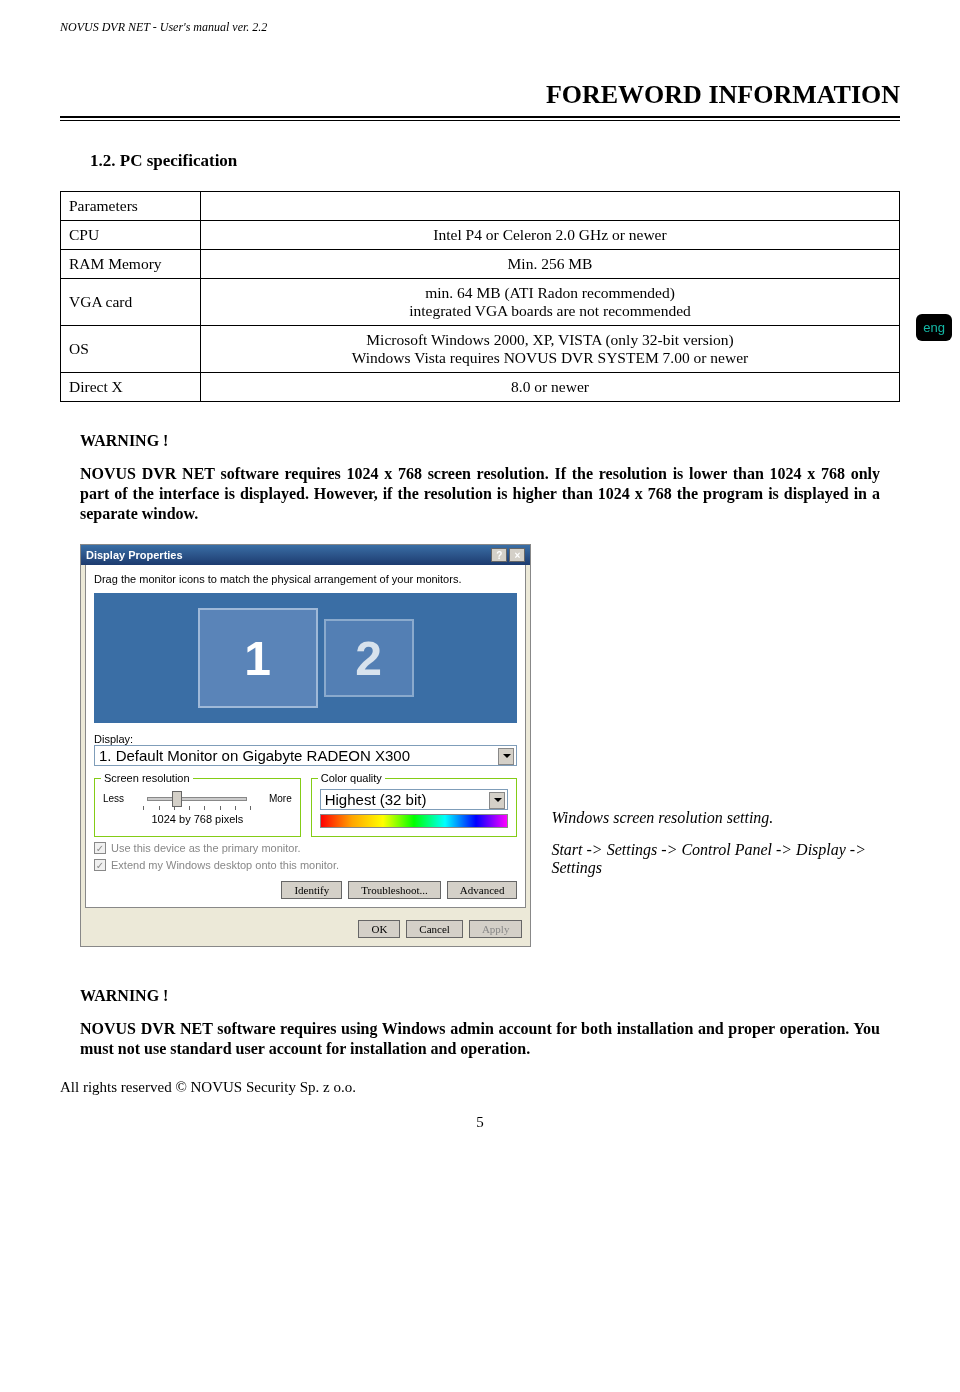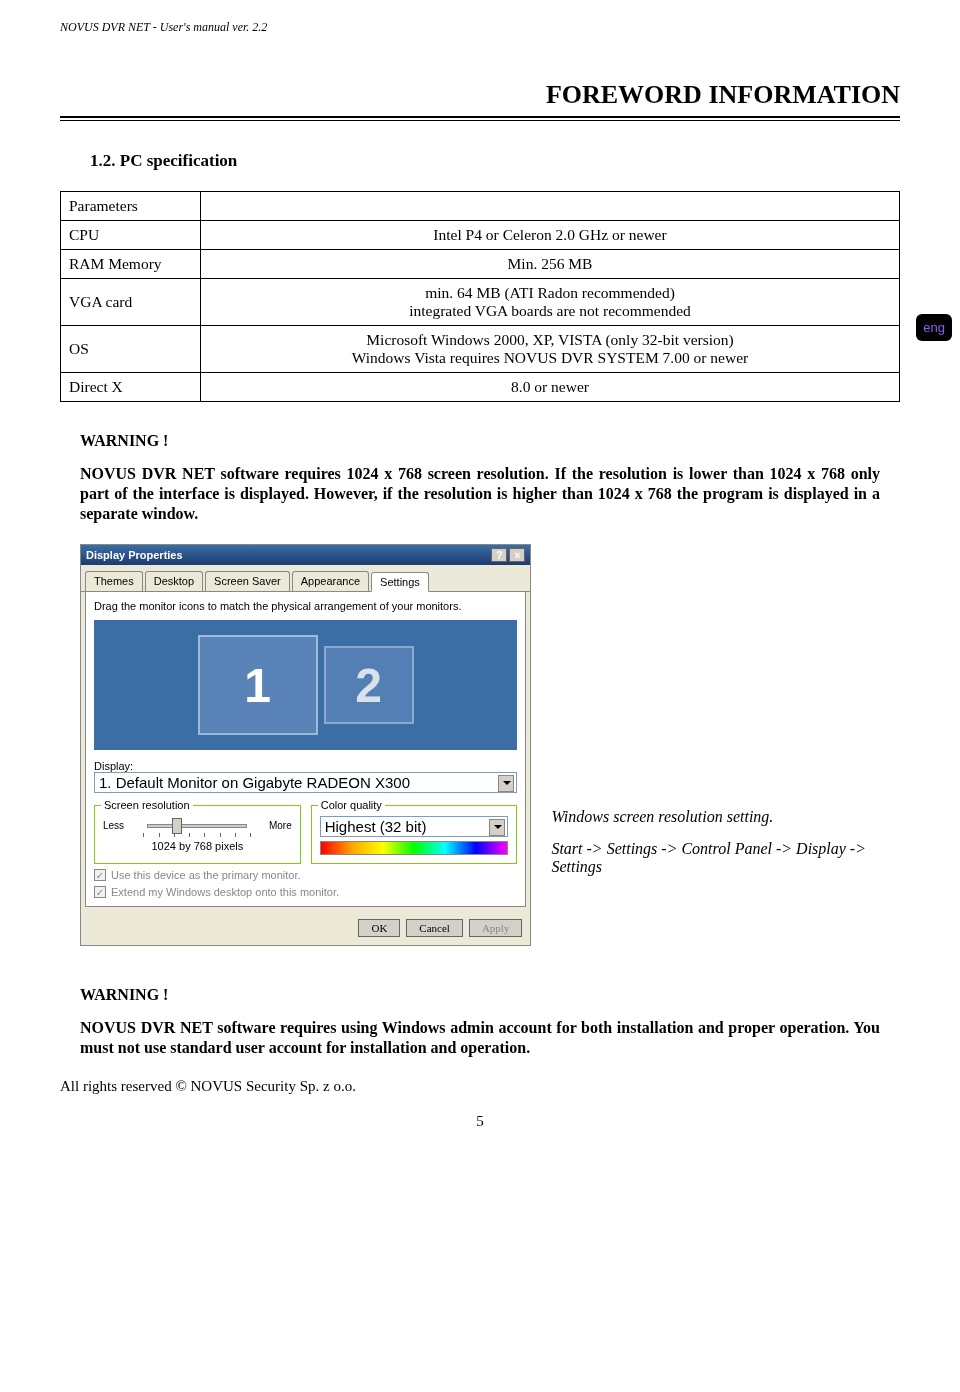--- a/index.html
+++ b/index.html
@@ -49,21 +49,21 @@
     padding: 5px 8px;
     vertical-align: middle;
   }
   table.spec td.label { width: 140px; font-weight: normal; }
   table.spec td.val { text-align: center; }
   .eng-badge {
     position: absolute;
     right: 8px;
     top: 314px;
     background: #000;
-    color: #8b5cf6;
+    color: #14b8a6;
     font-family: Arial, sans-serif;
     font-size: 13px;
     padding: 6px 7px;
     border-radius: 6px;
   }
   .warning-block { margin: 30px 20px 20px 20px; }
   .warning-head { font-weight: bold; font-size: 16px; margin-bottom: 14px; }
   .warning-text { font-weight: bold; font-size: 16px; text-align: justify; line-height: 1.25; }
   .screenshot-row { display: flex; align-items: flex-end; gap: 20px; margin: 20px 0 40px 20px; }
   .dialog {
@@ -242,27 +242,20 @@
 
   <div class="screenshot-row">
     <div class="dialog">
       <div class="titlebar">
         <span>Display Properties</span>
         <div class="btns">
           <div class="tb-btn">?</div>
           <div class="tb-btn">×</div>
         </div>
       </div>
-      <div class="tabs">
-        <div class="tab">Themes</div>
-        <div class="tab">Desktop</div>
-        <div class="tab">Screen Saver</div>
-        <div class="tab">Appearance</div>
-        <div class="tab active">Settings</div>
-      </div>
       <div class="panel">
         <div class="instruct">Drag the monitor icons to match the physical arrangement of your monitors.</div>
         <div class="monitors">
           <div class="monitor mon1">1</div>
           <div class="monitor mon2">2</div>
         </div>
         <div class="field-row">
           <div class="field-label">Display:</div>
           <div class="combo">
             <span>1. Default Monitor on Gigabyte RADEON X300</span>
@@ -301,20 +294,25 @@
           </div>
         </div>
         <div class="checkbox-row">
           <div class="cb">✓</div>
           <span>Use this device as the primary monitor.</span>
         </div>
         <div class="checkbox-row">
           <div class="cb">✓</div>
           <span>Extend my Windows desktop onto this monitor.</span>
         </div>
+        <div class="btn-row">
+          <div class="btn">Identify</div>
+          <div class="btn">Troubleshoot...</div>
+          <div class="btn">Advanced</div>
+        </div>
       </div>
       <div class="dlg-bottom">
         <div class="btn">OK</div>
         <div class="btn">Cancel</div>
         <div class="btn disabled">Apply</div>
       </div>
     </div>
 
     <div class="caption-col">
       <div>Windows screen resolution setting.</div>

